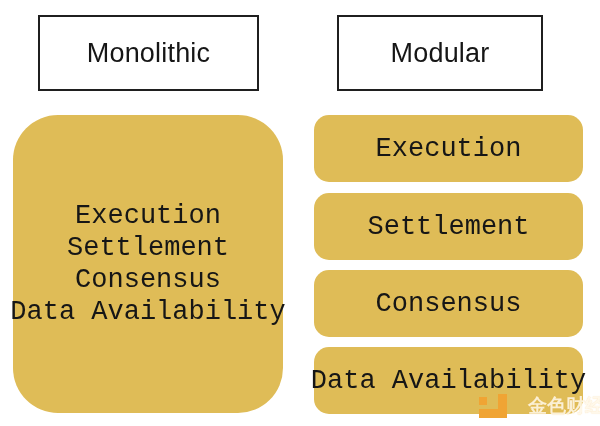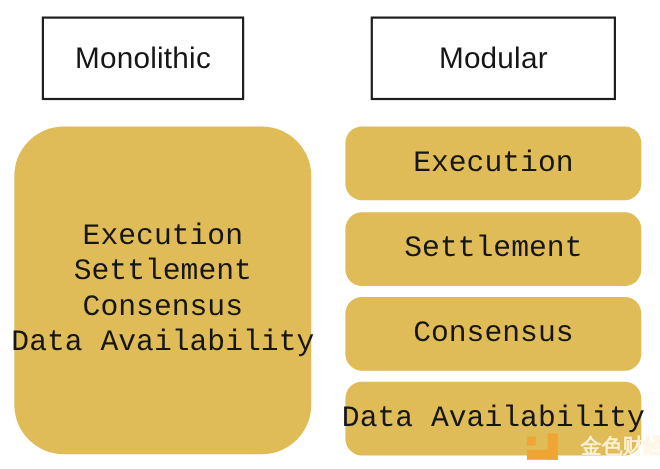--- a/index.html
+++ b/index.html
@@ -18,22 +18,22 @@
     height: 76px;
     background: #ffffff;
     border: 2px solid var(--header-border, #1f1f1f);
     box-sizing: border-box;
     display: flex;
     align-items: center;
     justify-content: center;
     font-size: 27px;
     letter-spacing: 0.2px;
   }
-  .header-monolithic { left: 38px; width: 184px; }
-  .header-modular   { left: 337px; width: 223px; }
+  .header-monolithic { left: 38px; width: 221px; }
+  .header-modular   { left: 337px; width: 206px; }
 
   .gold { background: var(--box-gold, #DFBC57); font-family: Liberation Mono, monospace; }
 
   .mono-box {
     position: absolute;
     left: 13px;
     top: 115px;
     width: 270px;
     height: 298px;
     border-radius: 45px;

